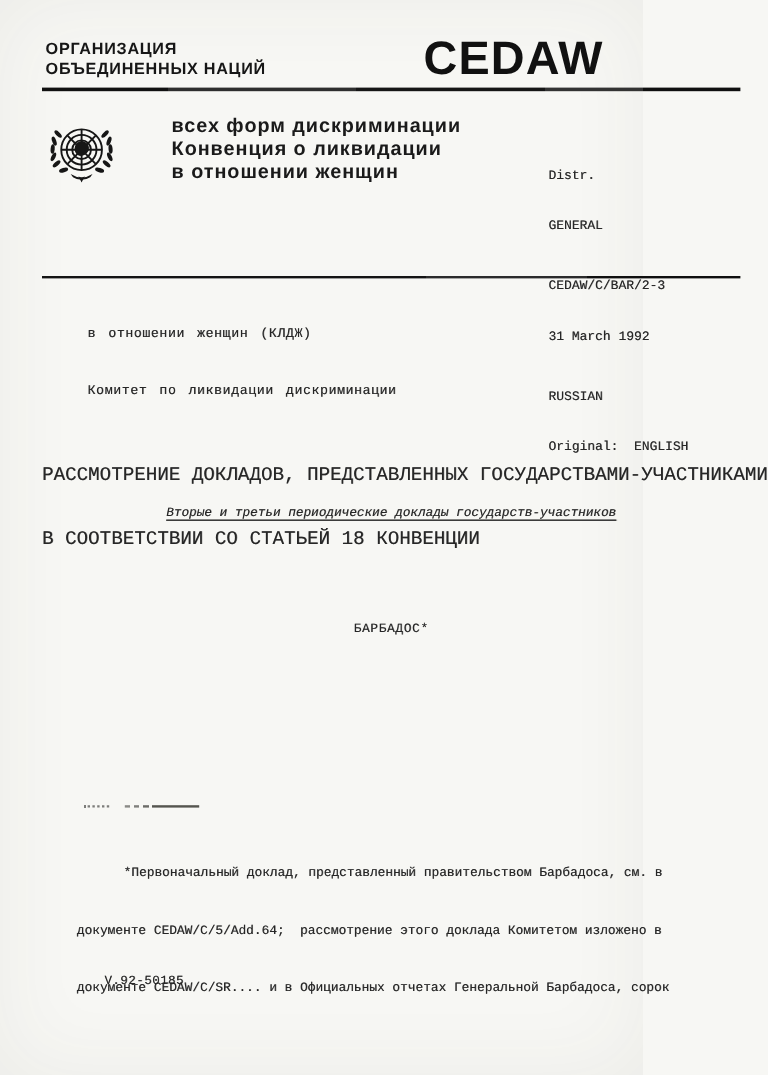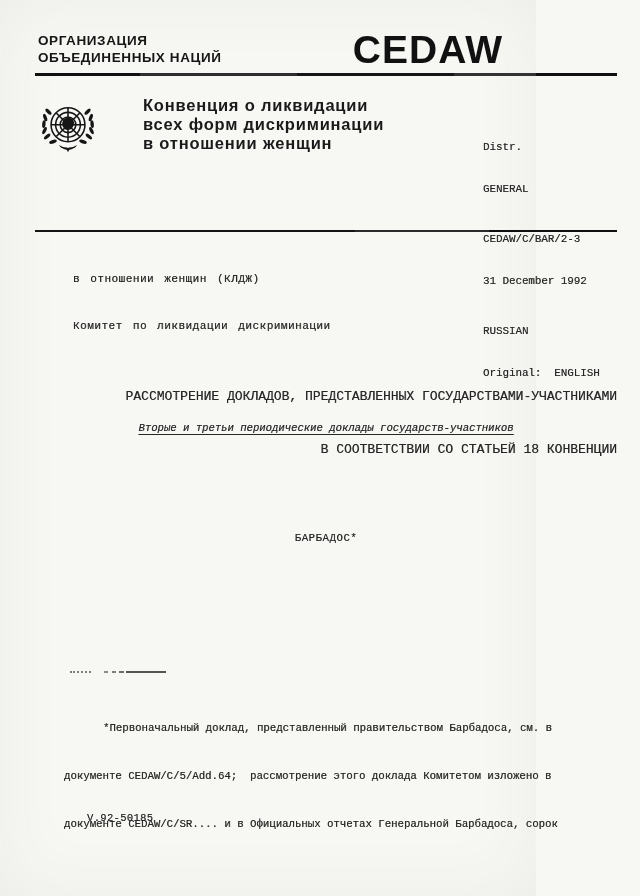--- a/index.html
+++ b/index.html
@@ -37,30 +37,30 @@
     position:absolute;left:143px;top:96px;
     font-weight:700;font-size:16.5px;line-height:18.8px;
     letter-spacing:.8px;color:#1a1a1a;
   }
   
   .typew{
     font-family:"Liberation Mono","DejaVu Sans Mono",monospace;
     color:#262626;
     text-shadow:.35px 0 0 rgba(30,30,30,.55);
   }
-  .meta{position:absolute;left:483px;top:112px;font-size:10.8px;line-height:14px;white-space:pre;}
+  .meta{position:absolute;left:457px;top:112px;font-size:10.8px;line-height:14px;white-space:pre;}
   .meta .gap{margin-top:8px;}
   .committee{position:absolute;left:73px;top:241px;font-size:11px;line-height:15.5px;
     letter-spacing:.5px;word-spacing:3px;white-space:pre;}
-  .heading{position:absolute;left:35px;top:353px;width:582px;text-align:right;
-    font-size:13px;line-height:17.5px;white-space:pre;}
+  .heading{position:absolute;left:35px;top:353px;width:582px;text-align:left;
+    font-size:16px;line-height:17.5px;white-space:pre;}
   .subheading{position:absolute;left:35px;top:422px;width:582px;text-align:center;
     font-size:10.6px;font-style:italic;}
   .subheading span{text-decoration:underline;text-underline-offset:2.5px;}
-  .country{position:absolute;left:35px;top:532px;width:582px;text-align:center;
+  .country{position:absolute;left:35px;top:519px;width:582px;text-align:center;
     font-size:10.6px;letter-spacing:.6px;}
   
   .fn-sep-a{position:absolute;left:70px;top:671px;width:21px;height:0;
     border-top:2px dotted #7d7d7a;}
   .fn-sep-b{position:absolute;left:104px;top:671px;width:62px;height:2px;
     background:linear-gradient(90deg,#8a8a86 0 7%,transparent 7% 13%,#80807c 13% 19%,transparent 19% 24%,#6c6c68 24% 32%,transparent 32% 36%,#55554f 36% 100%);}
   .footnote{position:absolute;left:64px;top:688px;font-size:10.7px;line-height:16px;white-space:pre;}
   .footnote .fline:first-child{text-indent:39px;font-family:Liberation Mono, monospace;}
   .docnum{position:absolute;left:87px;top:812px;font-size:10.4px;letter-spacing:.4px;}
 </style>
@@ -100,30 +100,30 @@
       <ellipse cx="85" cy="27" rx="6" ry="2.6" transform="rotate(110 85 27)"></ellipse>
       <ellipse cx="80" cy="18" rx="6" ry="2.6" transform="rotate(135 80 18)"></ellipse>
       <ellipse cx="27" cy="64" rx="6" ry="2.8" transform="rotate(-18 27 64)"></ellipse>
       <ellipse cx="73" cy="64" rx="6" ry="2.8" transform="rotate(18 73 64)"></ellipse>
       <path d="M36,69 q14,9 28,0 l-3,4 q-11,7 -22,0 z"></path>
       <path d="M46,72 l4,8 l4,-8 q-4,3 -8,0 z"></path>
     </g>
   </svg>
 
   <div class="doc-title">
+    <div>всех форм дискриминации</div>
     <div>Конвенция о ликвидации</div>
-    <div>всех форм дискриминации</div>
     <div>в отношении женщин</div>
   </div>
 
   <div class="meta typew">
     <div>Distr.</div>
     <div>GENERAL</div>
     <div class="gap">CEDAW/C/BAR/2-3</div>
-    <div>31 December 1992</div>
+    <div>31 March 1992</div>
     <div class="gap">RUSSIAN</div>
     <div>Original:  ENGLISH</div>
   </div>
 
   <div class="rule rule-mid"></div>
 
   <div class="committee typew">
     <div>в отношении женщин (КЛДЖ)</div>
     <div>Комитет по ликвидации дискриминации</div>
   </div>

